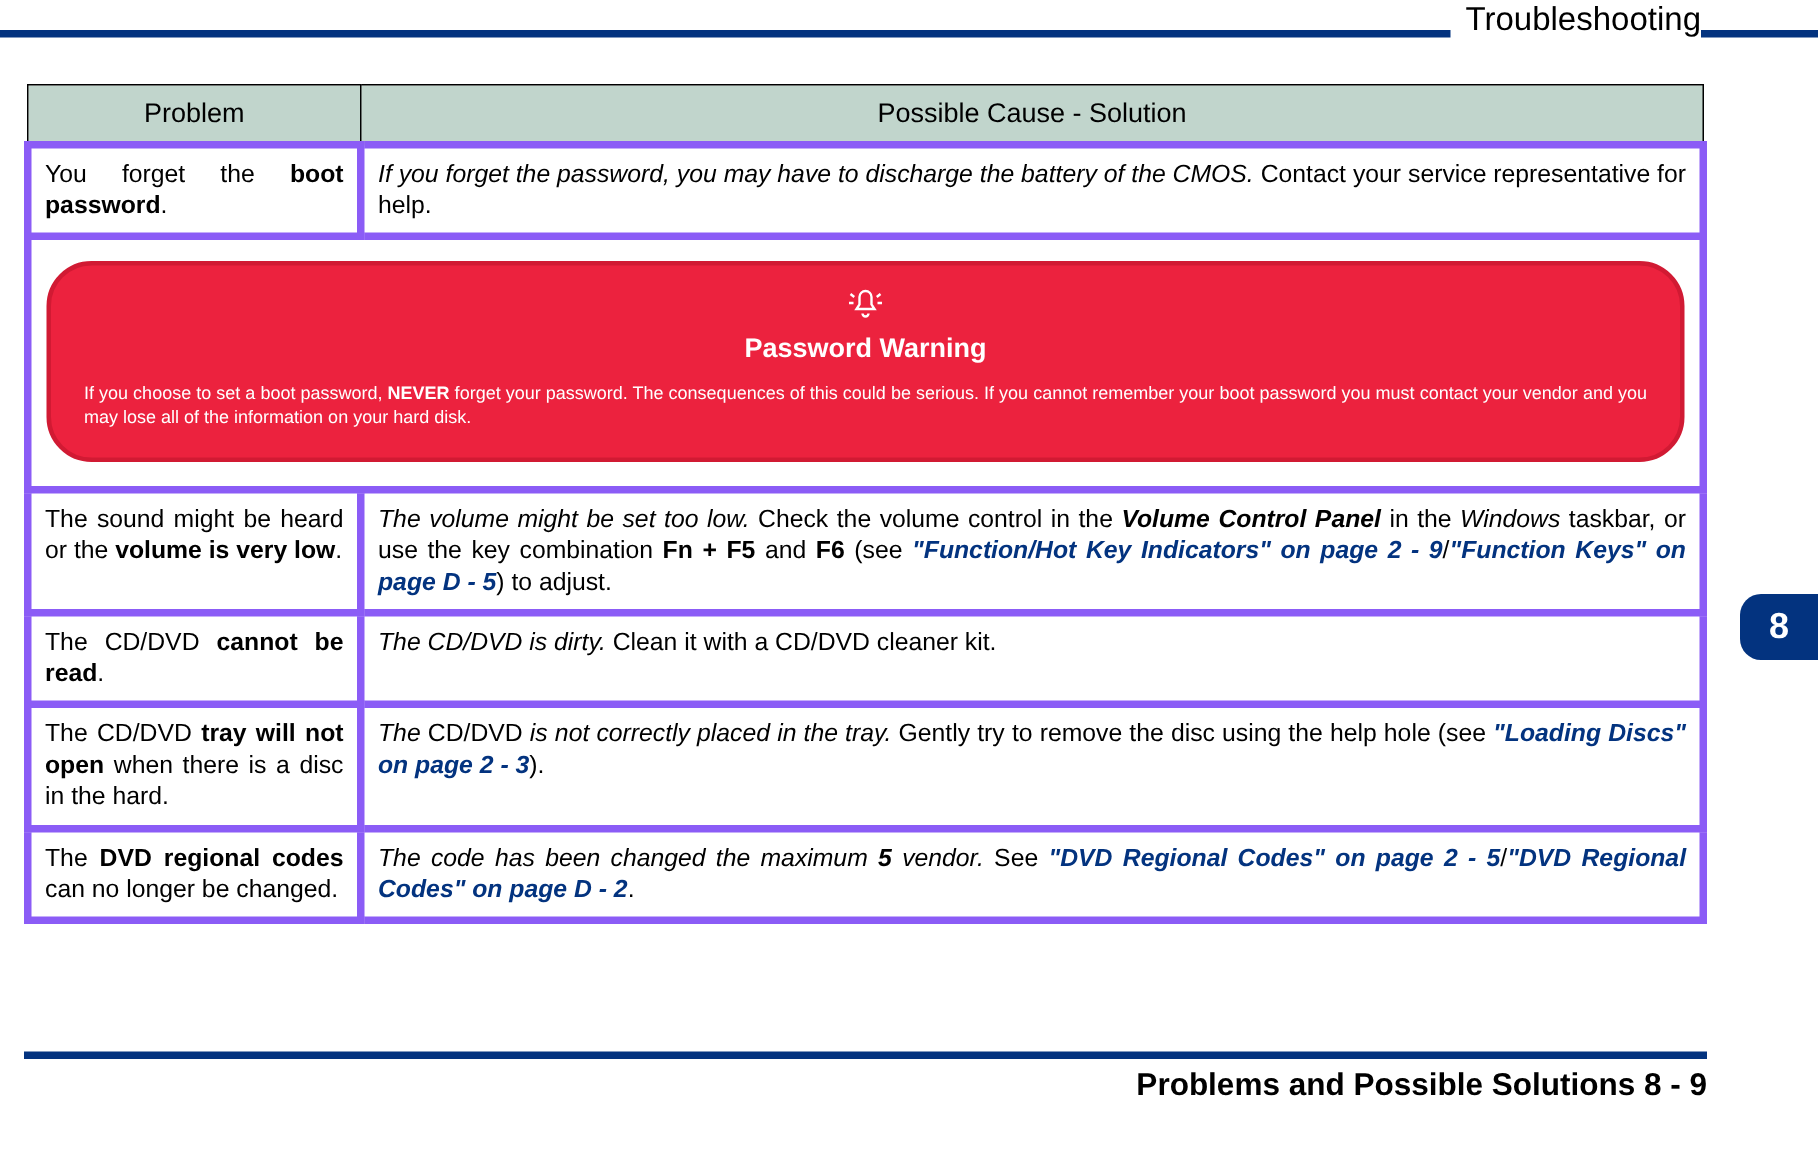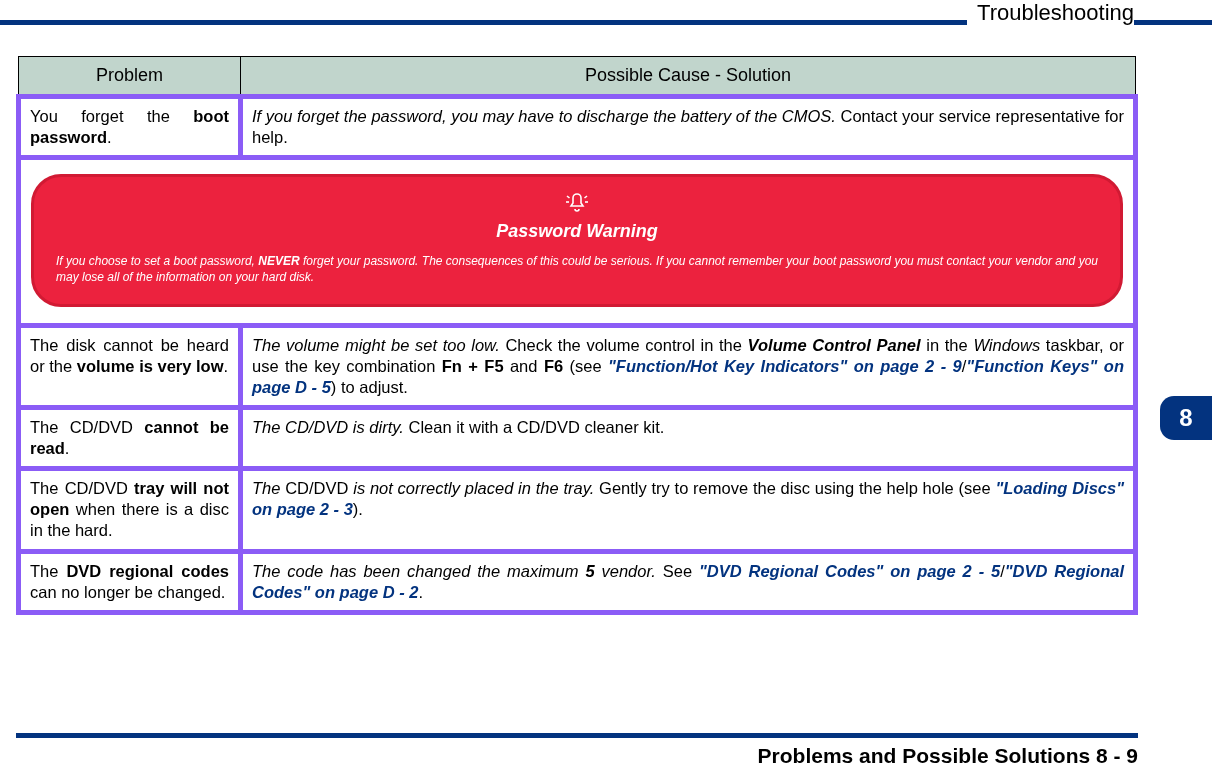--- a/index.html
+++ b/index.html
@@ -30,21 +30,21 @@
     font-size: 18px;
   }
   table.trouble td {
     border: 5px solid #8b5cf6;
     padding: 7px 9px;
     vertical-align: top;
     text-align: justify;
     line-height: 1.28;
   }
   table.trouble td.problem { width: 222px; }
-  .warning-cell { padding: 14px 10px 16px 10px !important; font-style: italic; }
+  .warning-cell { padding: 14px 10px 16px 10px !important; }
   .warning-box {
     background: #ec223e;
     border: 3px solid #d11a33;
     border-radius: 30px;
     color: #fff;
     padding: 14px 22px 18px 22px;
     text-align: left;
   }
   .warning-box .icon {
     text-align: center;
@@ -74,21 +74,21 @@
     color: #fff;
     border-radius: 14px 0 0 14px;
     display: flex;
     align-items: center;
     justify-content: center;
     font-size: 24px;
     font-weight: bold;
   }
   .footer {
     position: absolute;
-    bottom: 0;
+    bottom: 32px;
     left: 16px;
     right: 74px;
   }
   .footer-line {
     height: 5px;
     background: #03337f;
     margin-bottom: 6px;
   }
   .footer-text {
     text-align: right;
@@ -160,21 +160,21 @@
             <div class="title">Password Warning</div>
             <div class="body">
               <span>If you choose to set a boot password, </span><b>NEVER</b><span> forget your password. The consequences of this could be serious. If you cannot remember your boot password you must contact your vendor and you may lose all of the information on your hard disk.</span>
             </div>
           </div>
         </td>
       </tr>
 
       <tr>
         <td class="problem">
-          <span>The disk cannot be heard or the </span><b>volume is very low</b><span>.</span>
+          <span>The sound might be heard or the </span><b>volume is very low</b><span>.</span>
         </td>
         <td>
           <i>The volume might be set too low.</i><span> Check the volume control in the </span><span class="bi">Volume Control Panel</span><span> in the </span><i>Windows</i><span> taskbar, or use the key combination </span><b>Fn + F5</b><span> and </span><b>F6</b><span> (see </span><span class="link">"Function/Hot Key Indicators" on page 2 - 9</span><span>/</span><span class="link">"Function Keys" on page D - 5</span><span>) to adjust.</span>
         </td>
       </tr>
 
       <tr>
         <td class="problem">
           <span>The CD/DVD </span><b>cannot be read</b><span>.</span>
         </td>

